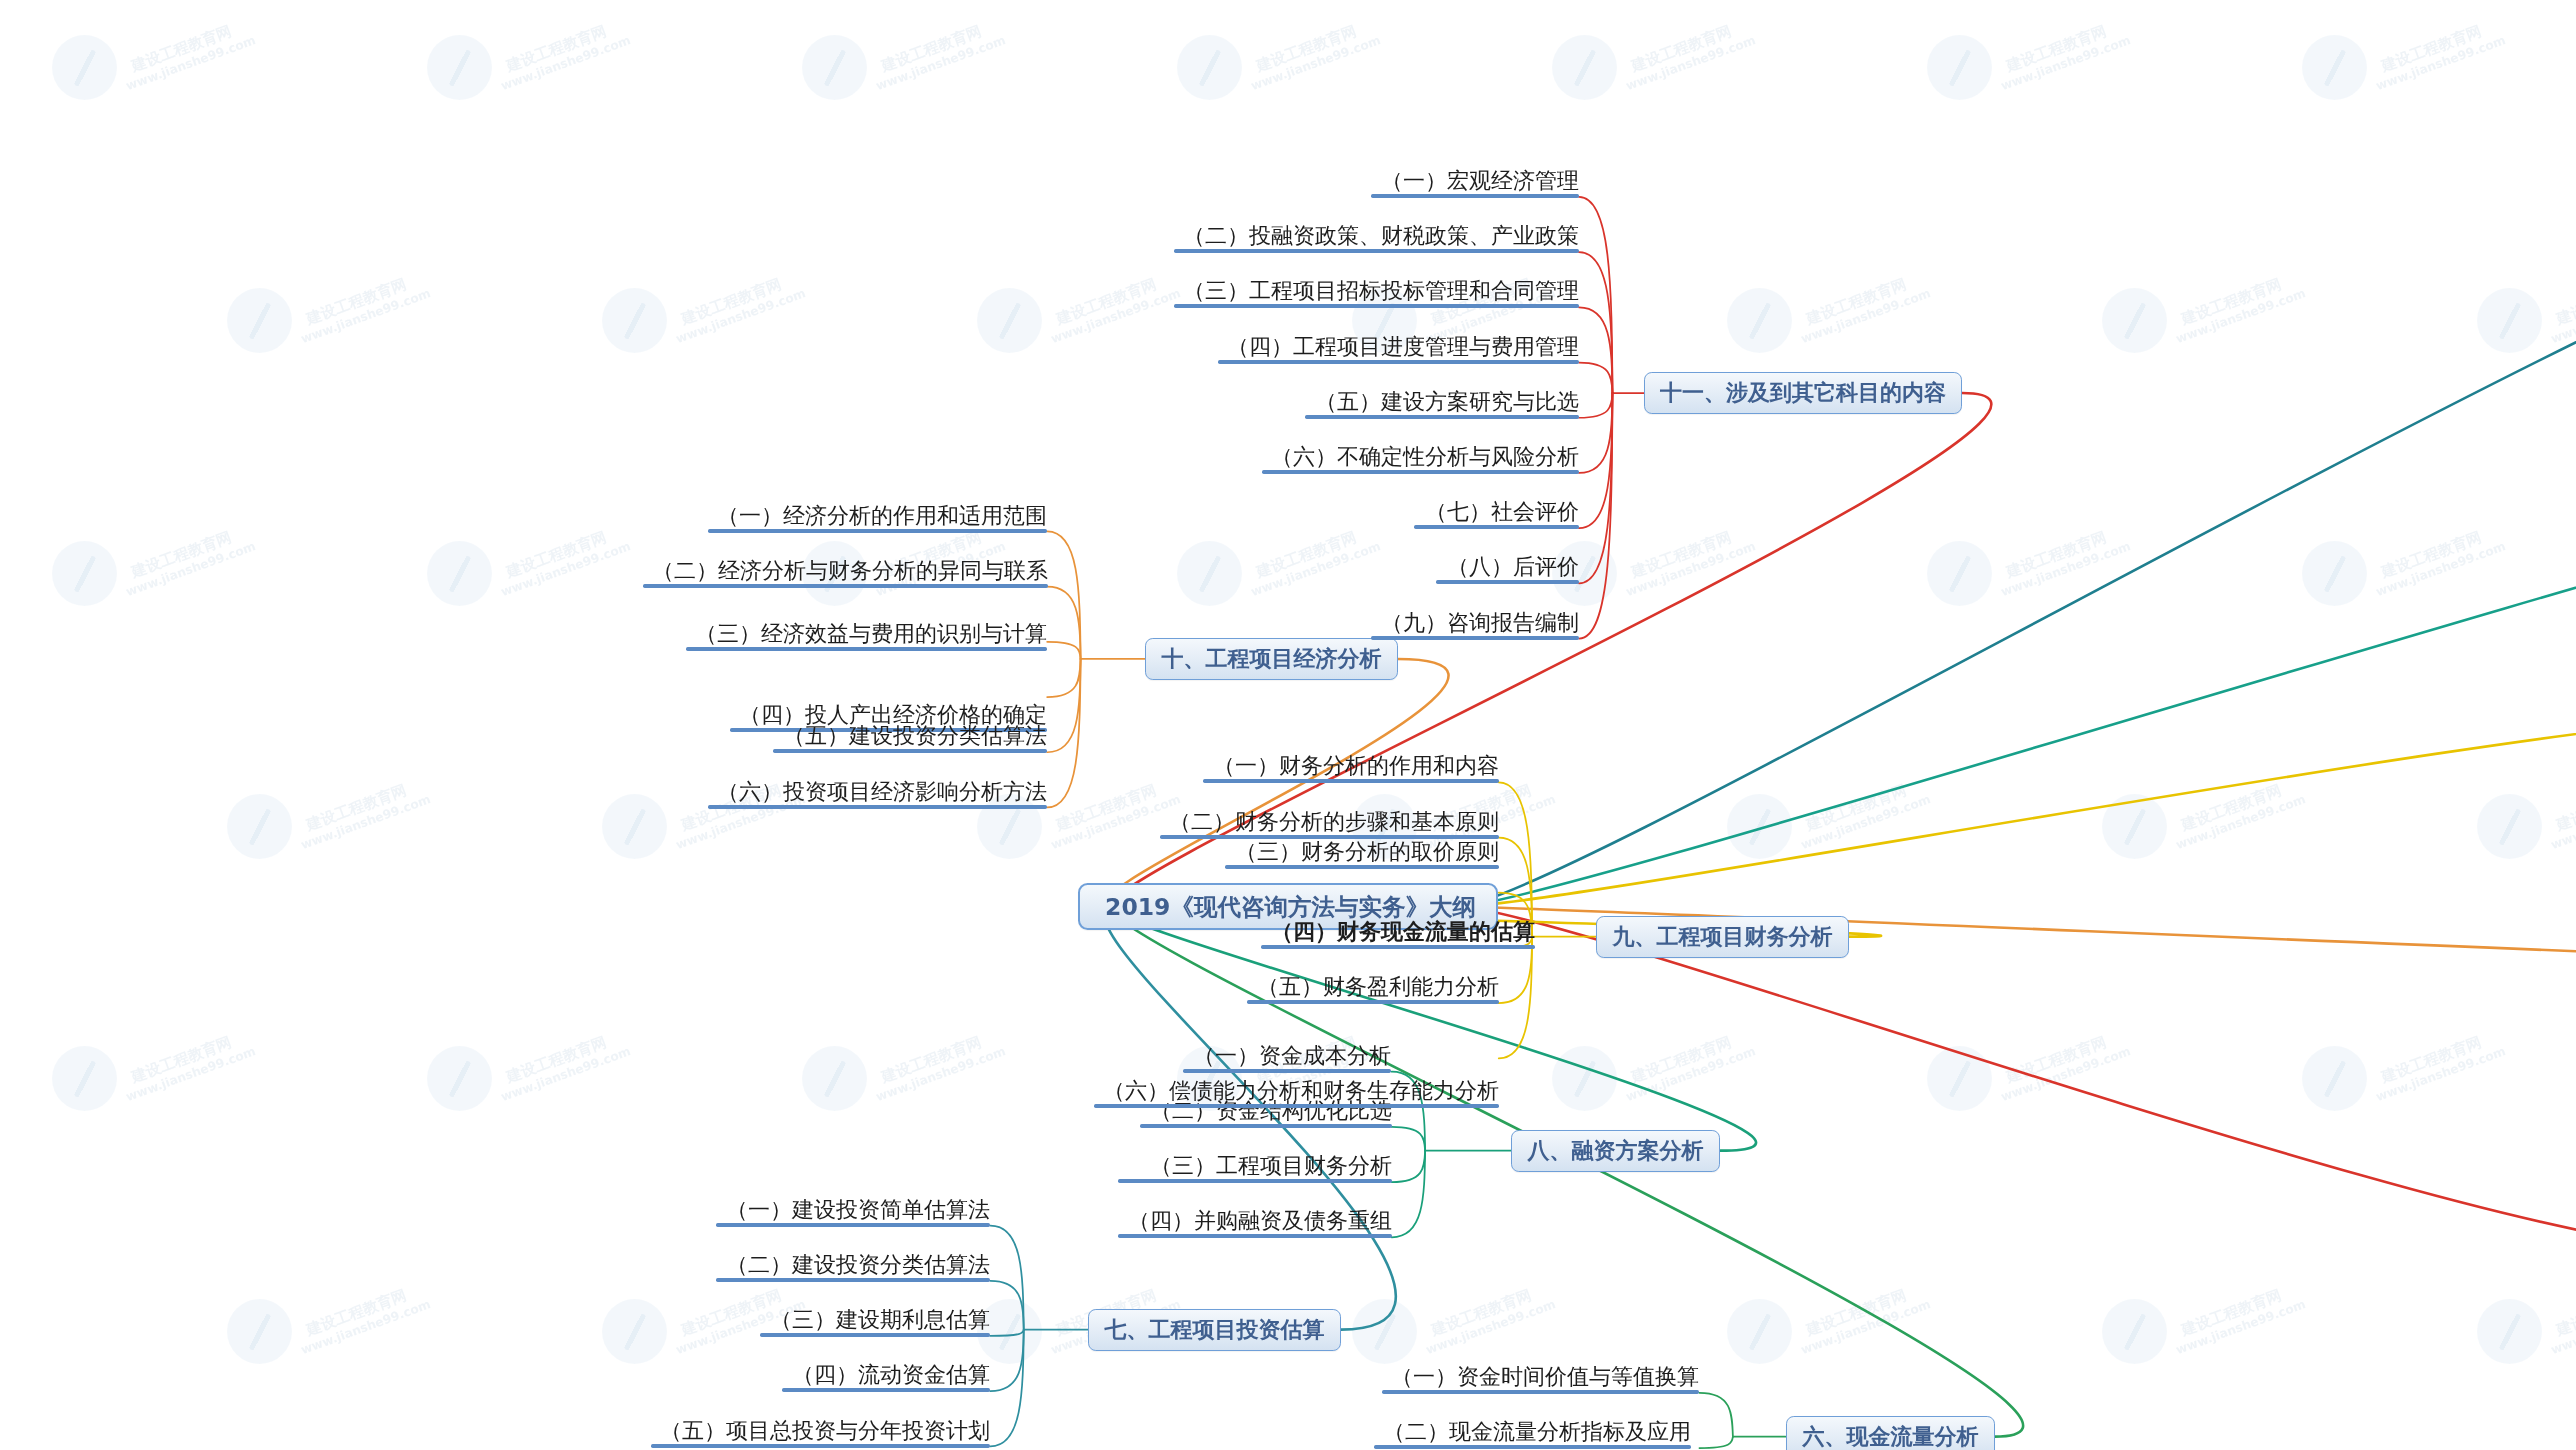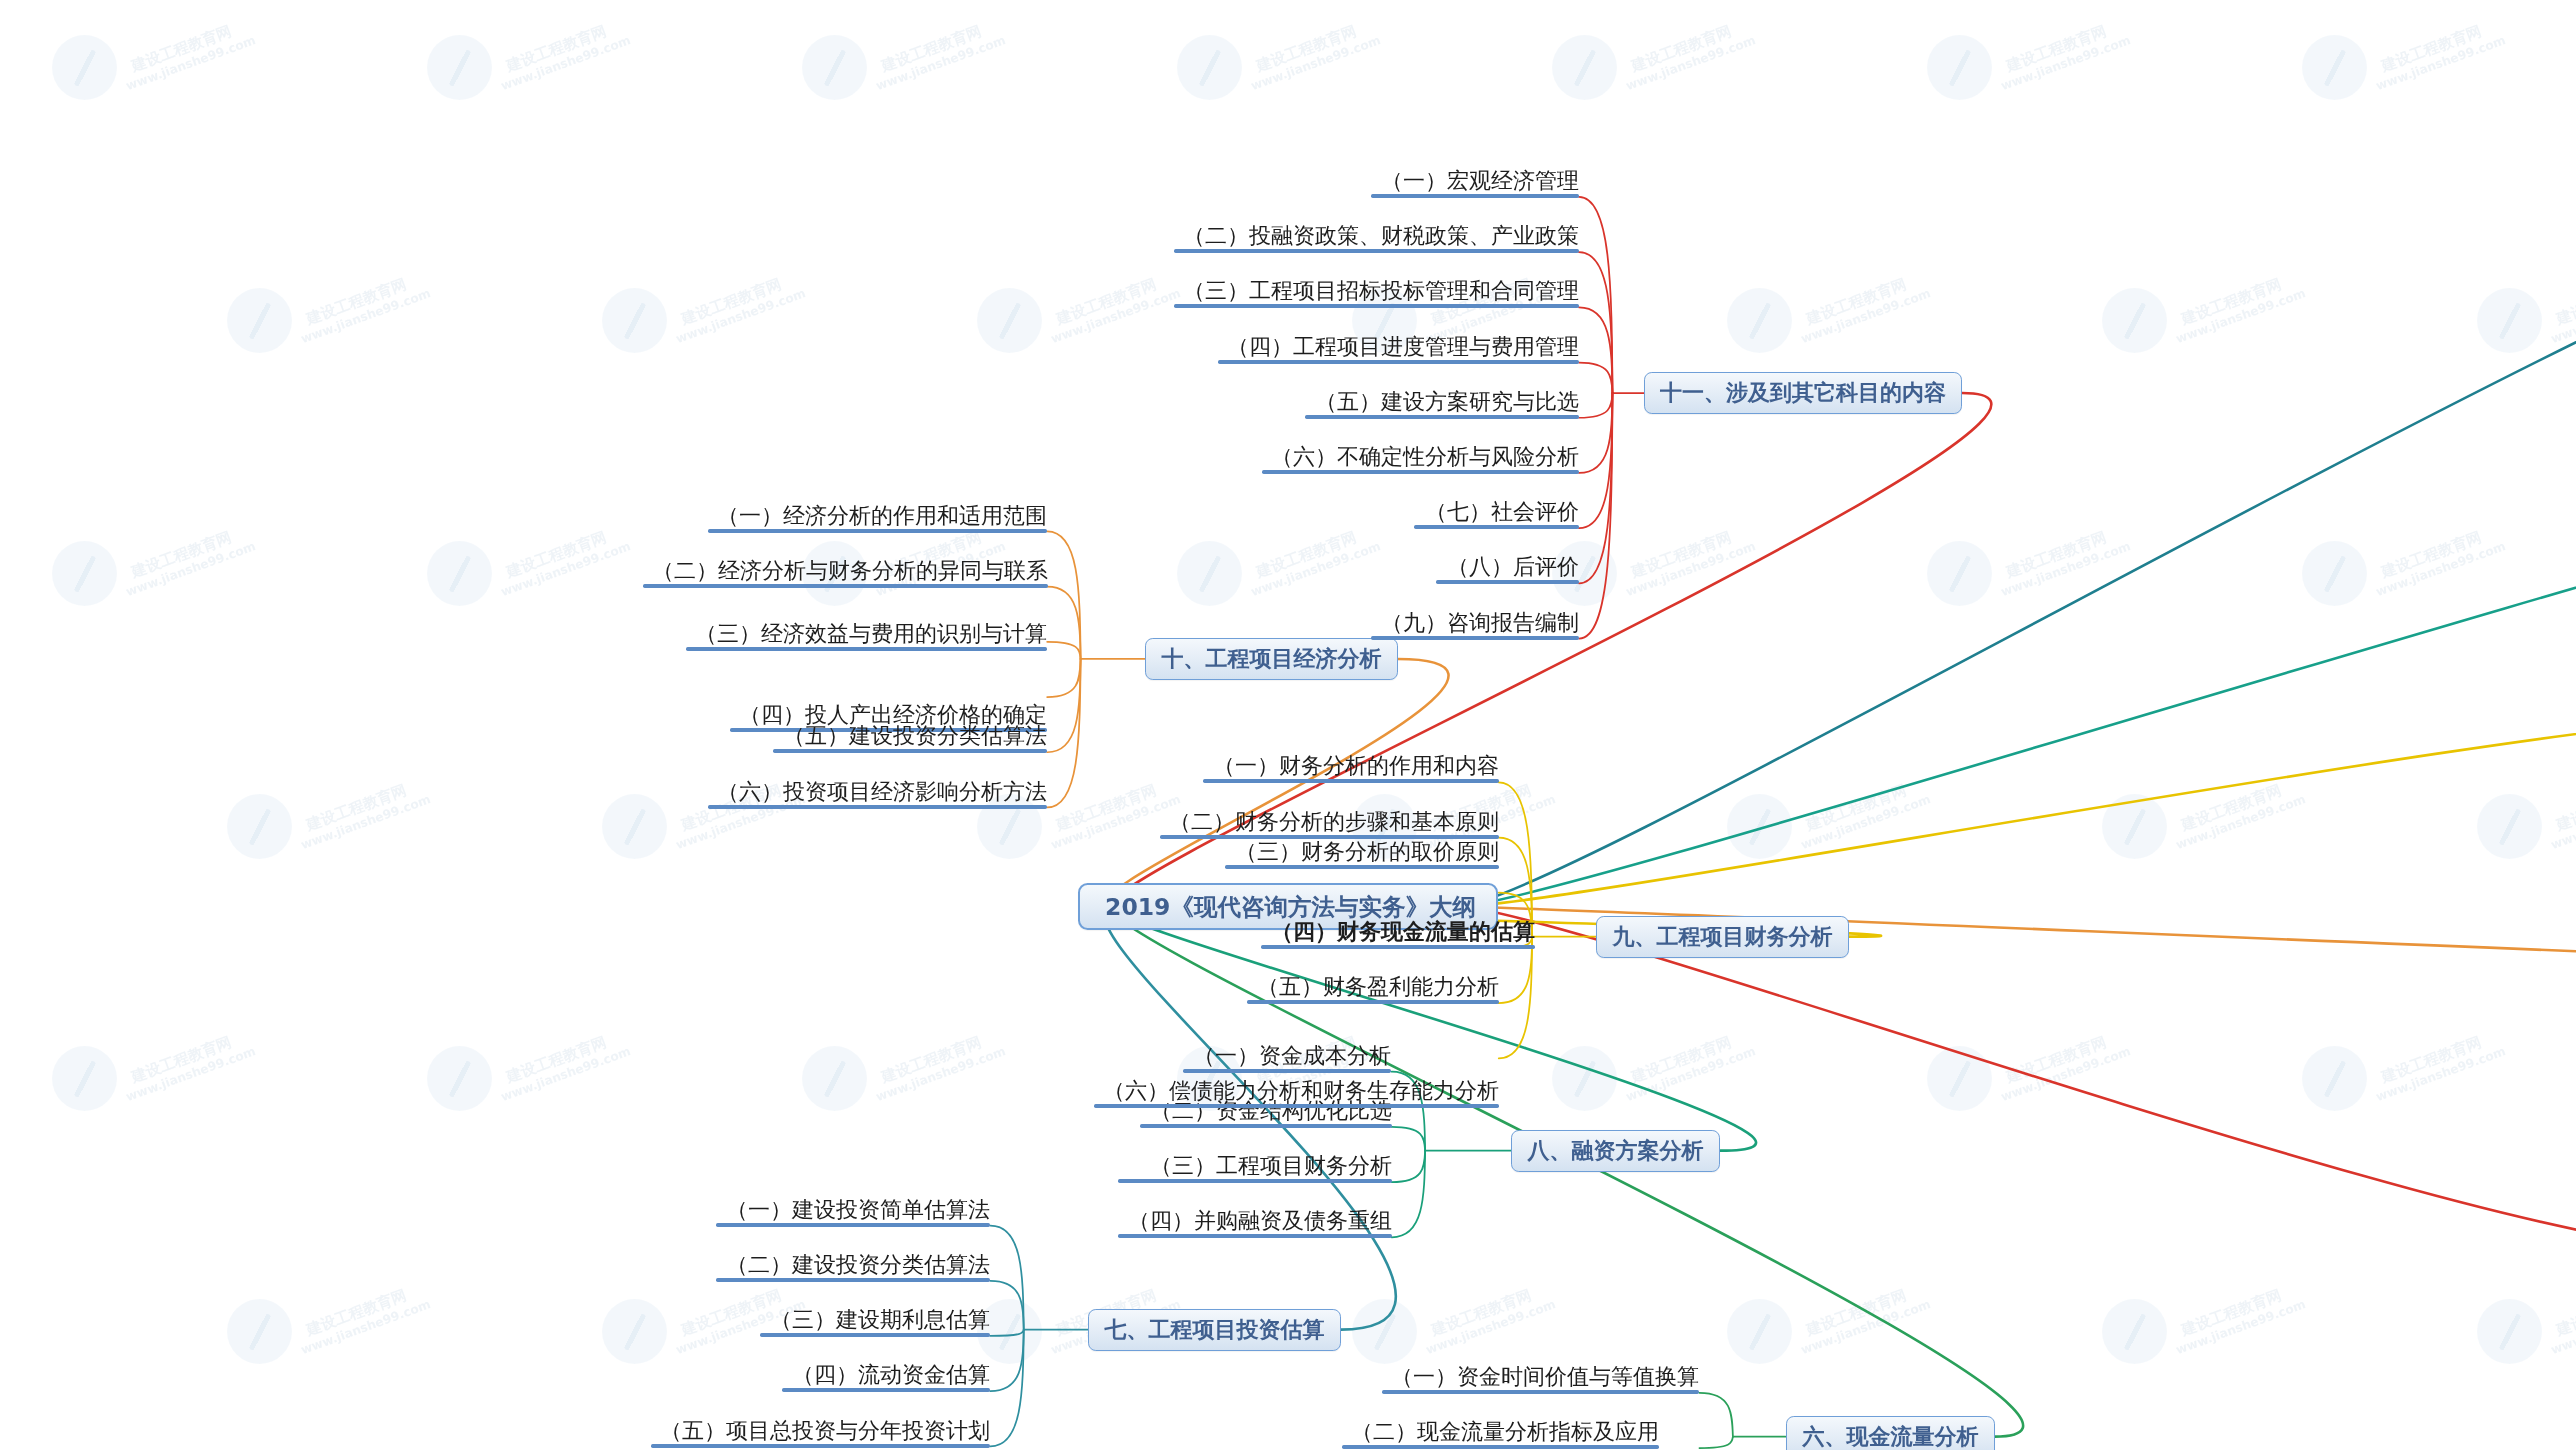--- a/index.html
+++ b/index.html
@@ -346,21 +346,21 @@
       <div class="node box root" style="width: 420px; left: 1078px; top: 883px; padding-left: 28px;">
         <span>2019《现代咨询方法与实务》大纲</span>
       </div>
       <div class="node box lvl1" style="width: 209px; left: 1786px; top: 1416px;">
         <span>六、现金流量分析</span>
       </div>
       <div class="node leaf l" style="width: 317px; height: 35px; top: 1359px; left: 1382px;">
         <span class="txt">（一）资金时间价值与等值换算</span>
         <div class="ul"></div>
       </div>
-      <div class="node leaf l" style="width: 317px; height: 35px; top: 1414px; left: 1342px; justify-content: flex-end;">
+      <div class="node leaf l" style="width: 317px; height: 35px; top: 1414px; left: 1374px; justify-content: flex-end;">
         <span class="txt">（二）现金流量分析指标及应用</span>
         <div class="ul"></div>
       </div>
       <div class="node box lvl1" style="width: 253px; left: 1088px; top: 1309px;">
         <span>七、工程项目投资估算</span>
       </div>
       <div class="node leaf l" style="width: 274px; height: 35px; top: 1192px; left: 716px;">
         <span class="txt">（一）建设投资简单估算法</span>
         <div class="ul"></div>
       </div>

